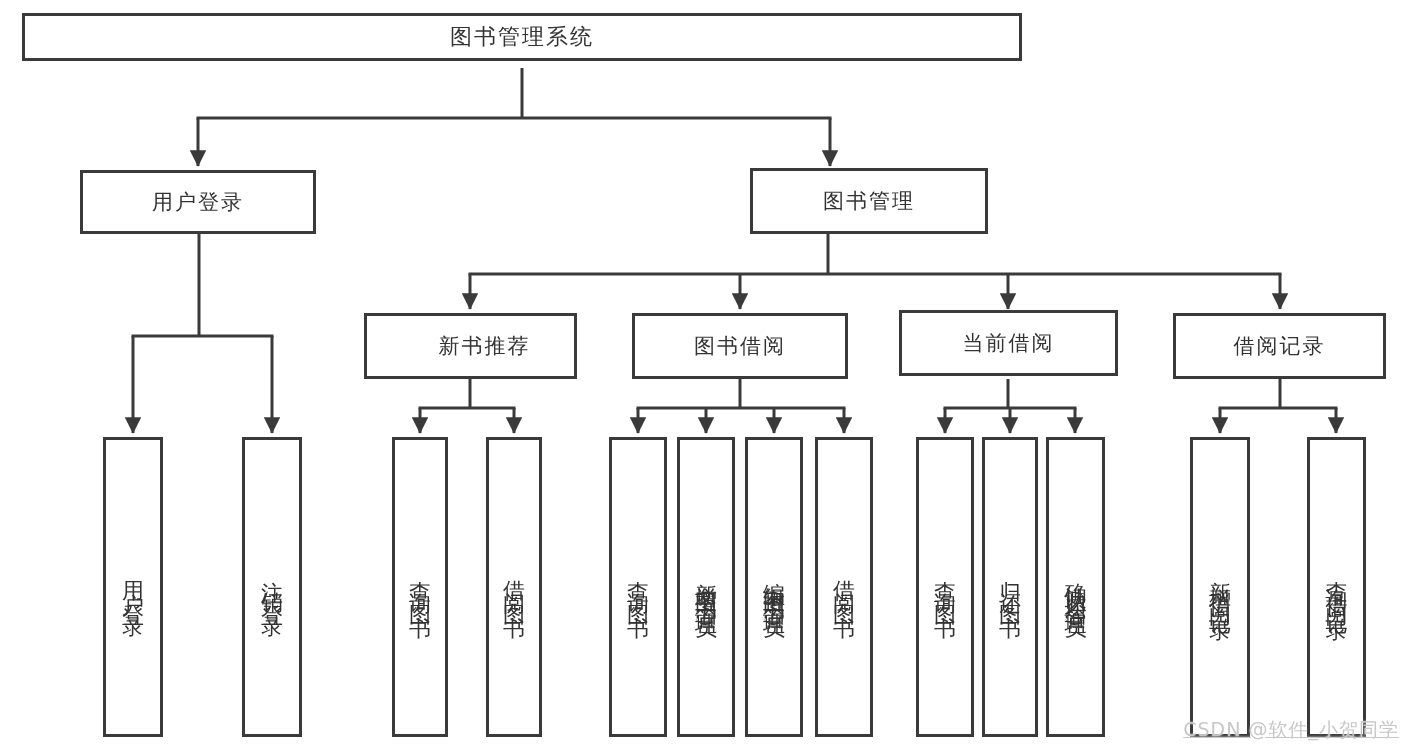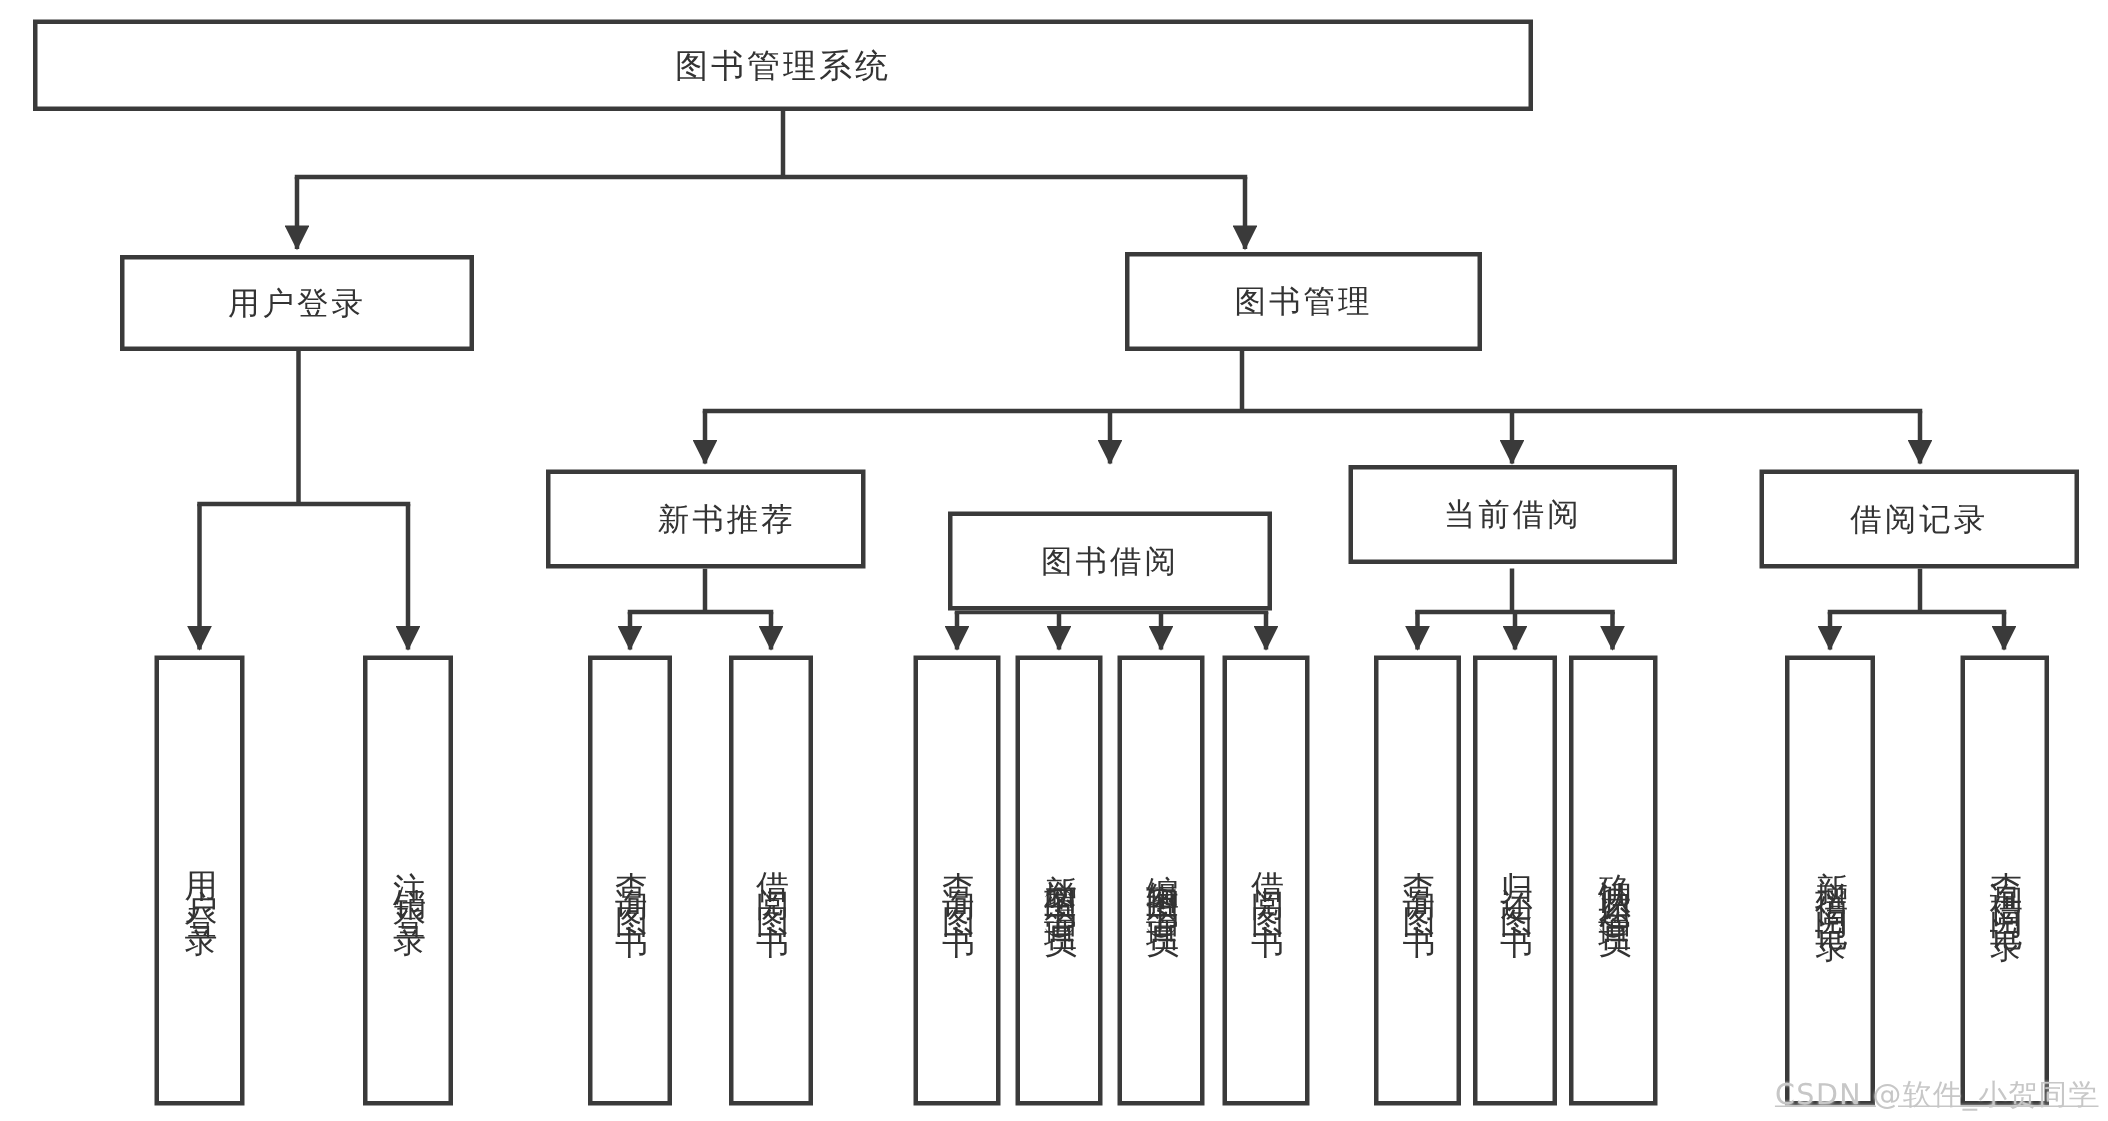--- a/index.html
+++ b/index.html
@@ -9,21 +9,21 @@
     color:#333333;
   }
   #connectors{position:absolute;left:0;top:0;z-index:0;}
   .node{
     position:absolute;box-sizing:border-box;
     border:3px solid #3a3a3a;background:#ffffff;
     display:flex;align-items:center;justify-content:center;
     font-size:21px;letter-spacing:2px;color:#333333;
     z-index:1;
   }
-  .root{left:22px;top:13px;width:1000px;height:61px;font-size:22px;}
+  .root{left:22px;top:13px;width:1000px;height:48px;font-size:22px;}
   .leaf{
     position:absolute;box-sizing:border-box;top:437px;height:300px;
     border:3px solid #3a3a3a;background:#ffffff;
     display:flex;align-items:center;justify-content:center;
     z-index:1;
   }
   .leaf .vtext{
     writing-mode:vertical-rl;text-orientation:mixed;
     font-size:22px;line-height:1;color:#333333;white-space:nowrap;
   }
@@ -89,21 +89,21 @@
     <line x1="1336" y1="408" x2="1336" y2="433" marker-end="url(#arrow)"></line>
   </g>
 </svg>
 
 <div class="node root">图书管理系统</div>
 
 <div class="node" style="left:80px;top:170px;width:236px;height:64px;">用户登录</div>
 <div class="node" style="left:710px;top:168px;width:238px;height:66px;margin-left:40px;">图书管理</div>
 
 <div class="node" style="left:364px;top:313px;width:213px;height:66px;padding-left:28px;">新书推荐</div>
-<div class="node" style="left:632px;top:313px;width:216px;height:66px;margin-top:28px;">图书借阅</div>
+<div class="node" style="left:632px;top:313px;width:216px;height:66px;">图书借阅</div>
 <div class="node" style="left:899px;top:310px;width:219px;height:66px;">当前借阅</div>
 <div class="node" style="left:1173px;top:313px;width:213px;height:66px;">借阅记录</div>
 
 <div class="leaf" style="left:103px;width:60px;">
   <span class="vtext sp-short">用户登录</span>
 </div>
 <div class="leaf" style="left:242px;width:60px;">
   <span class="vtext sp-short">注销登录</span>
 </div>
 

